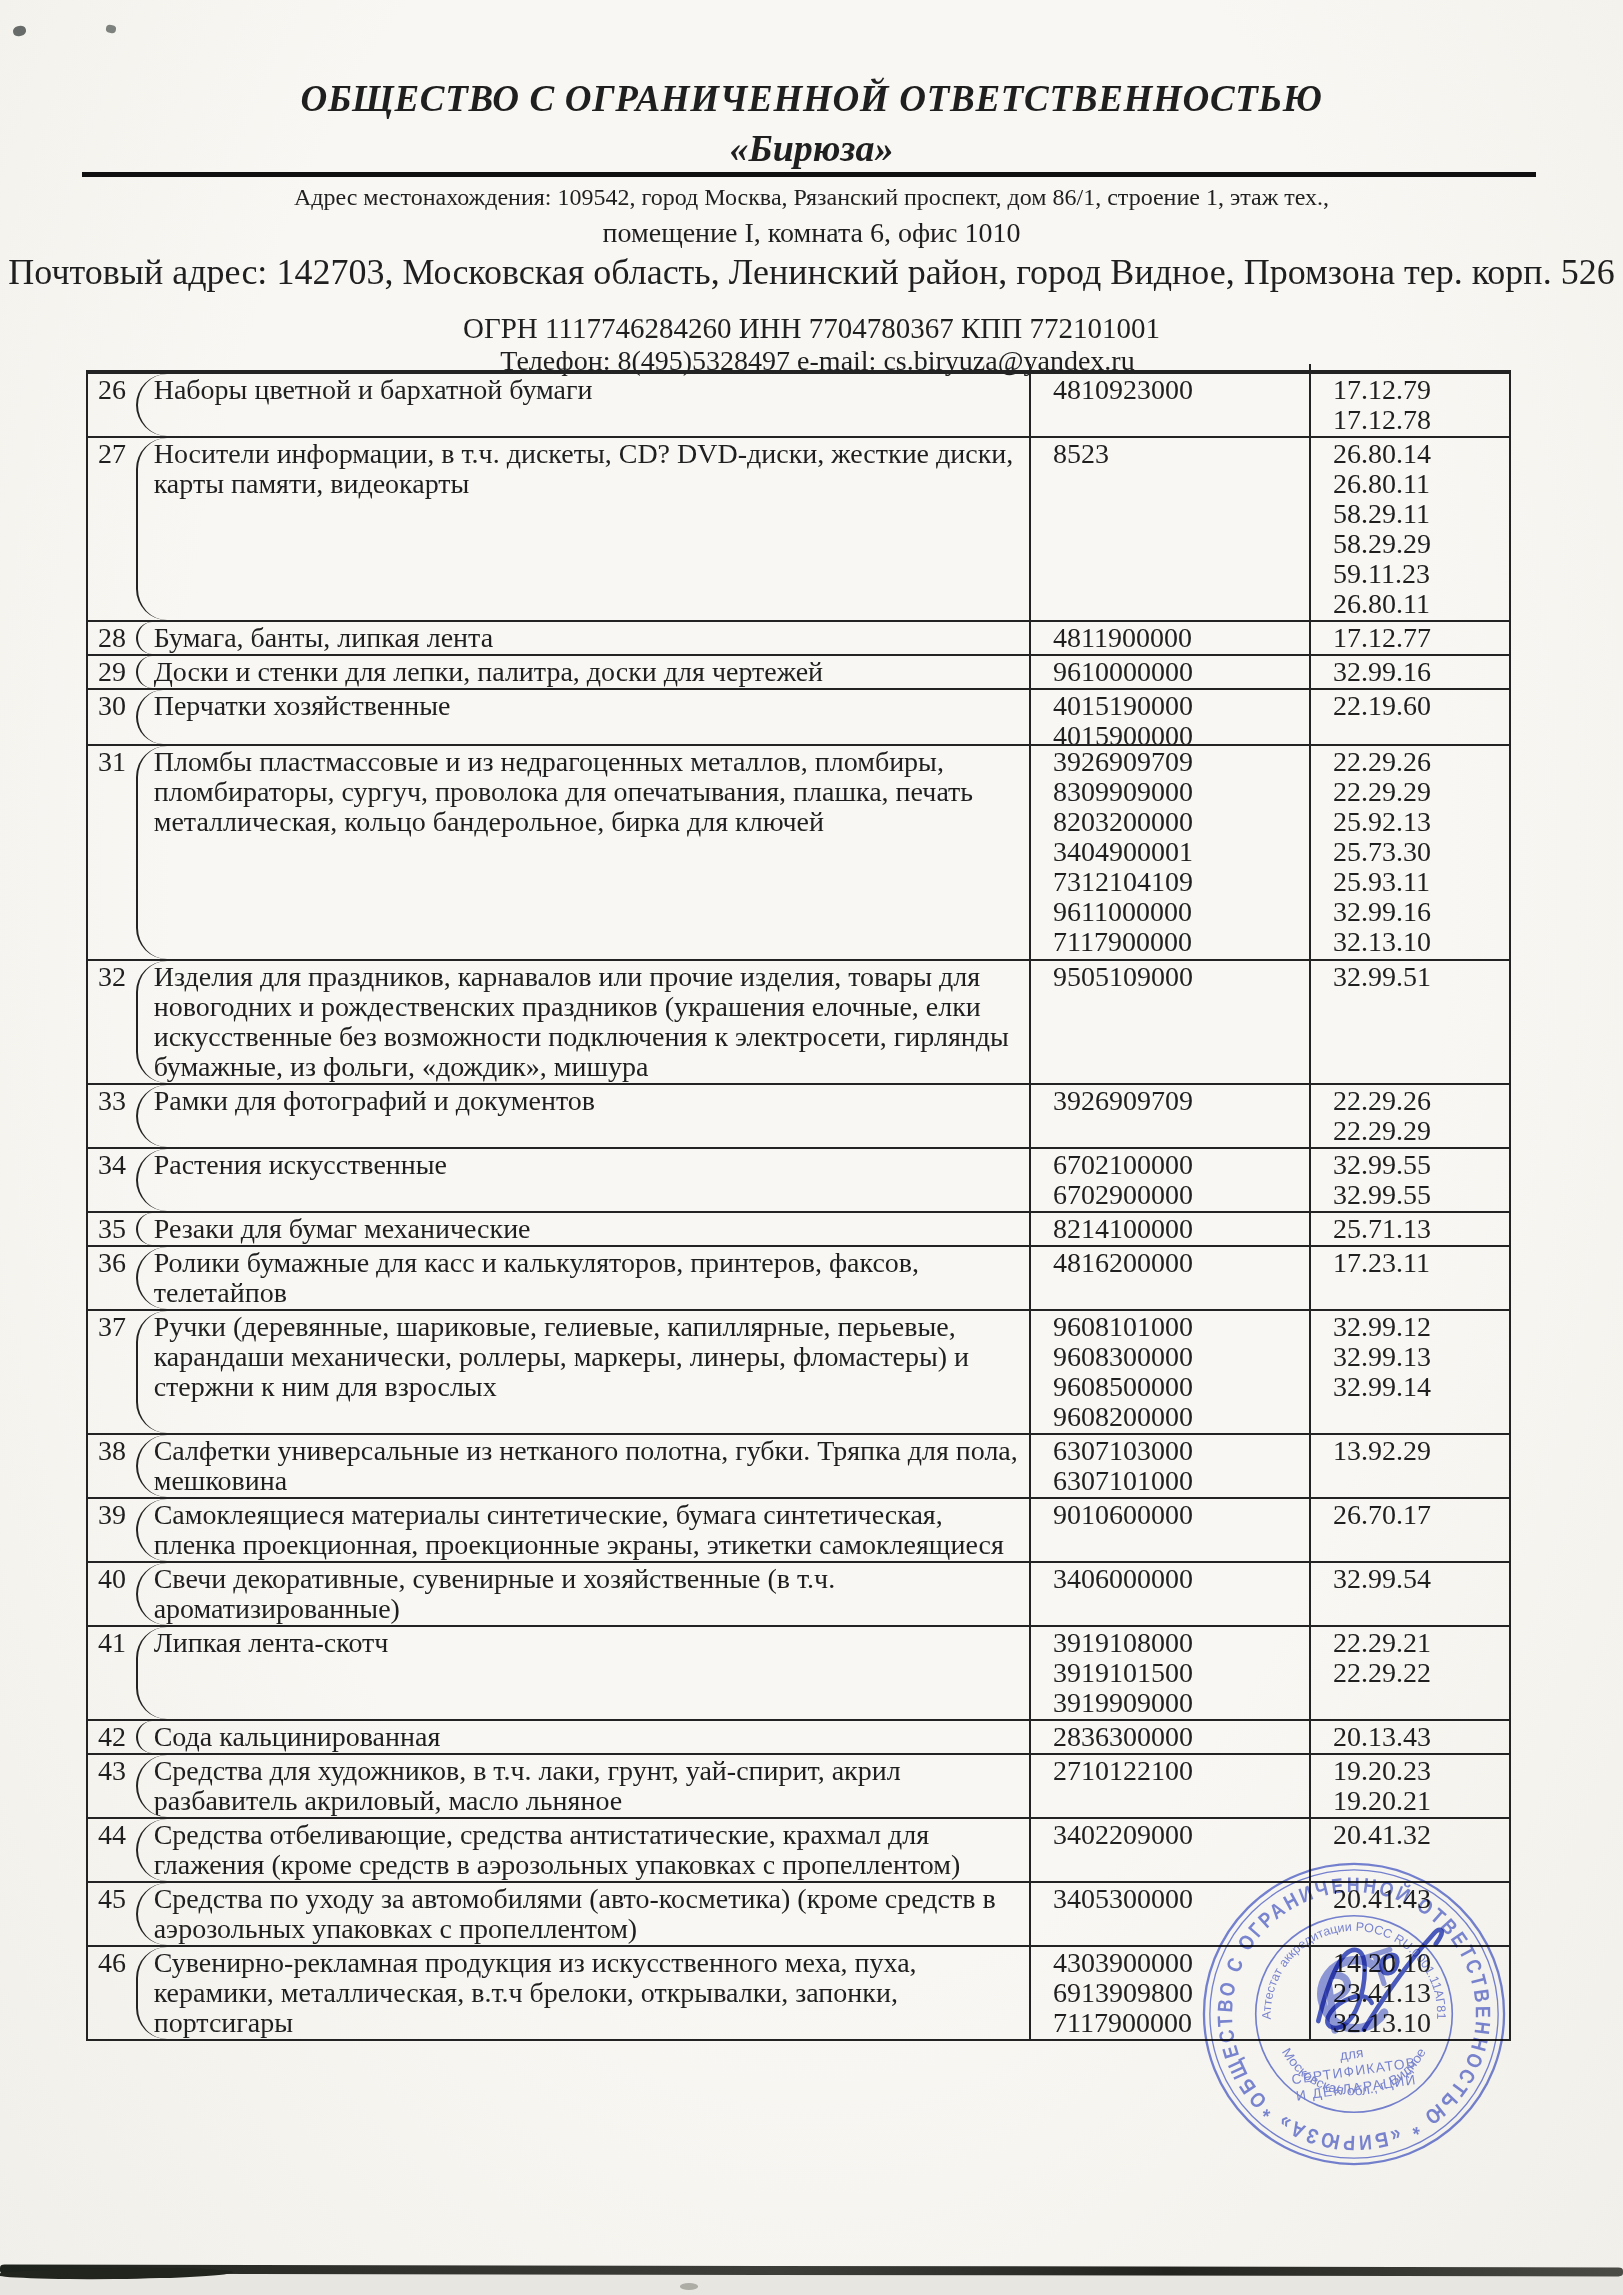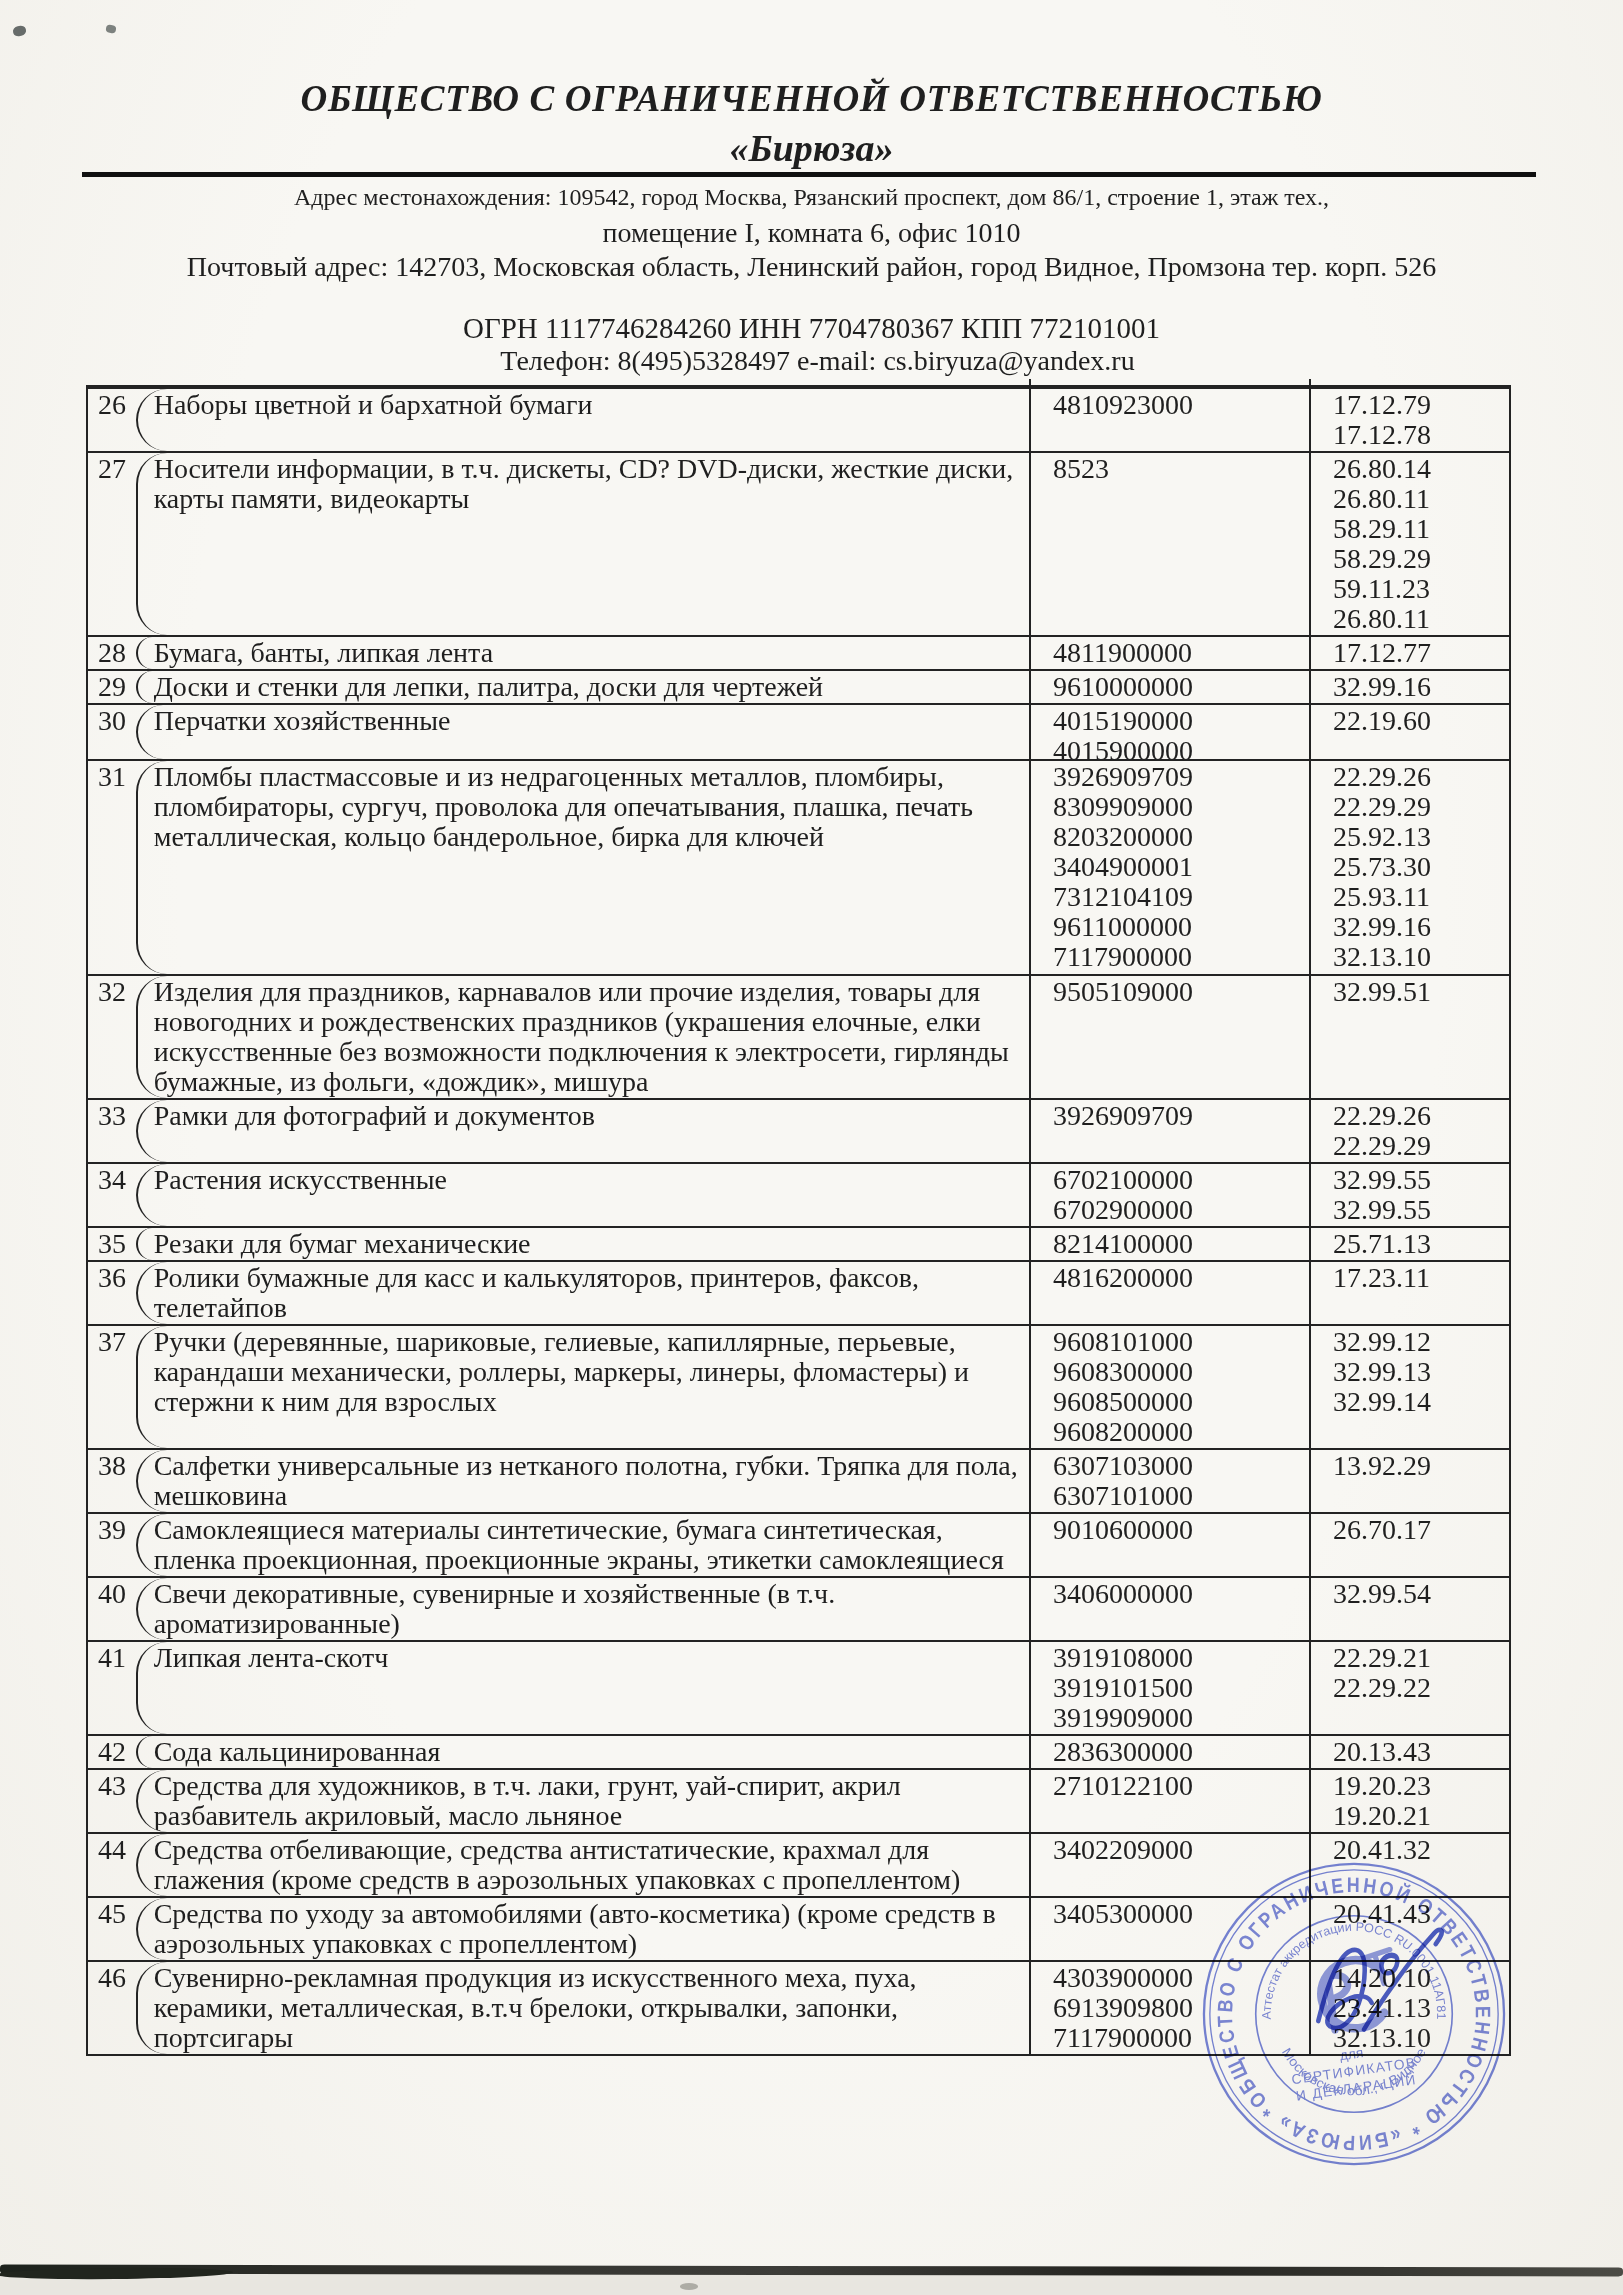--- a/index.html
+++ b/index.html
@@ -8,25 +8,25 @@
     background:radial-gradient(ellipse at 50% 38%, #f8f7f3 55%, #f1efe9 100%);
     font-family:"Liberation Serif", serif; color:#1f1f1f;
   }
   
   .hline{position:absolute; left:0; right:0; text-align:center; white-space:pre;}
   .org-type{top:77px; font-size:37px; font-weight:bold; font-style:italic; letter-spacing:0.7px;}
   .org-name{top:126px; font-size:38px; font-weight:bold; font-style:italic;}
   .header-rule{position:absolute; left:82px; top:172px; width:1454px; height:5.2px; background:#101010;}
   .addr1{top:184px; font-size:24px;}
   .addr2{top:217px; font-size:28px;}
-  .postal{top:251px; font-size:28px;}
+  .postal{top:251px; font-size:36px;}
   .reg{top:312px; font-size:29px;}
   .contact{top:345px; font-size:28px;padding-left:12px;}
   
-  .ptable{position:absolute; left:86px; top:385px; width:1421px; border:2px solid #232323; background:transparent;}
+  .ptable{position:absolute; left:86px; top:370px; width:1421px; border:2px solid #232323; background:transparent;}
   .trow{display:grid; grid-template-columns:48px 893px 280px 1fr; box-sizing:border-box; border-top:2px solid #232323; overflow:hidden;}
   .trow:first-child{border-top:none;}
   .cell{box-sizing:border-box; padding-top:1.3px; font-size:28px; line-height:30px; white-space:pre; overflow:hidden;}
   .cell + .cell{border-left:2px solid #232323;}
   .num{text-align:center;}
   .desc{padding-left:15.7px;border-radius:31px;}
   .code{padding-left:22px;}
   .stub{position:absolute; top:-8.5px; width:2px; height:8.5px; background:#232323;}
   .stub1{left:941px;} .stub2{left:1221px;}
   

